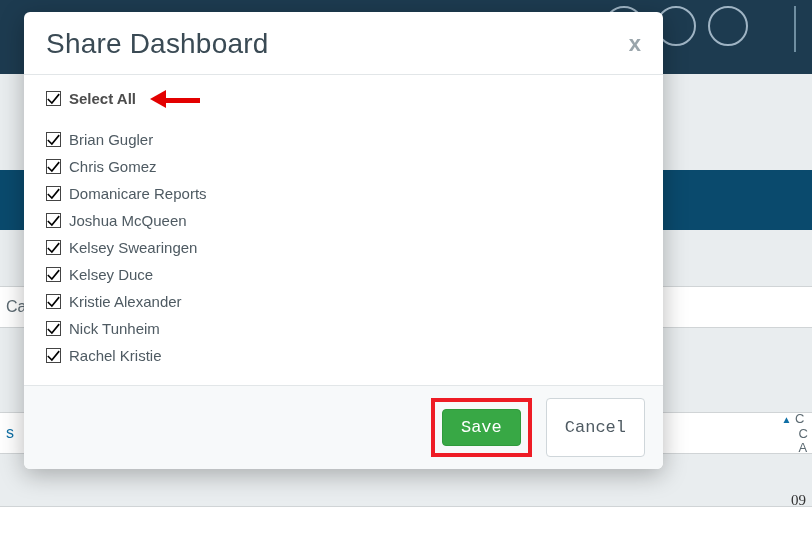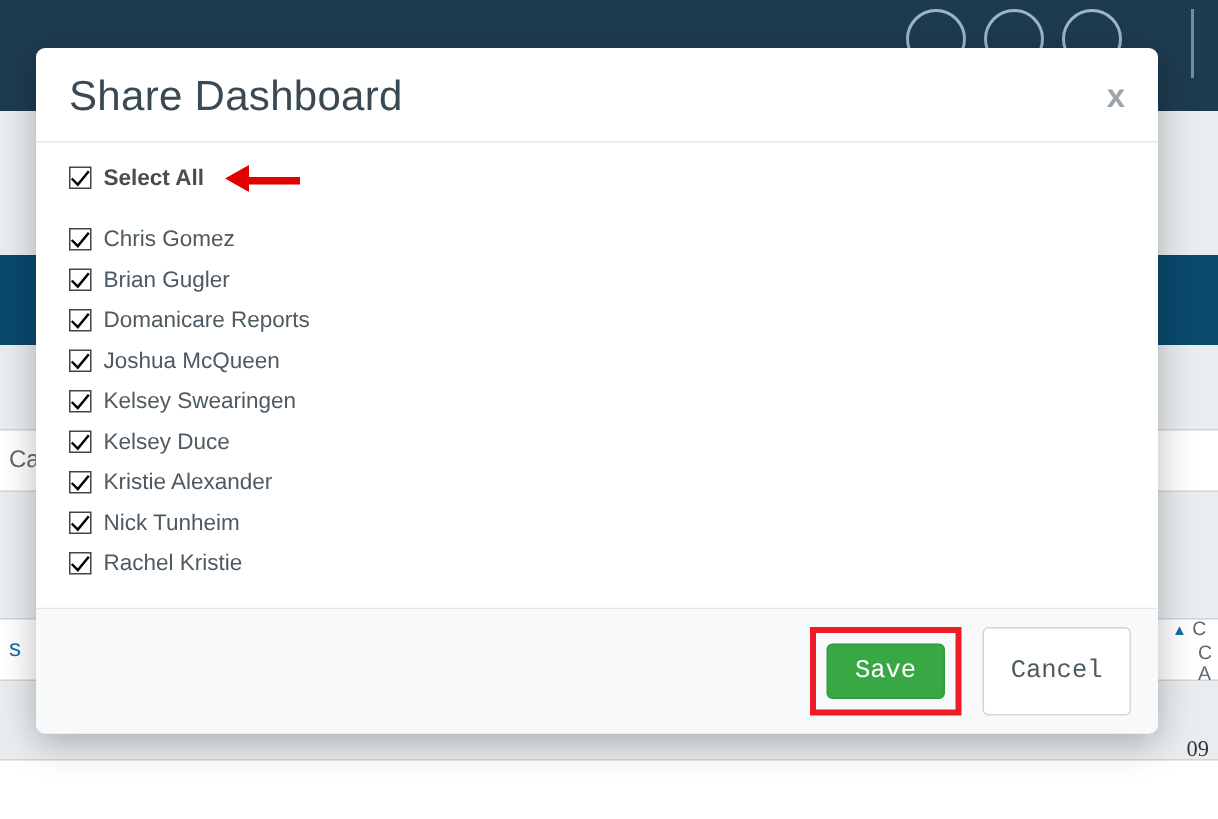--- a/index.html
+++ b/index.html
@@ -14,23 +14,23 @@
   .bg-row { position:absolute; left:0; right:0; height:42px; background:#fff; border-top:1px solid #d0d4d6; border-bottom:1px solid #d0d4d6; display:flex; align-items:center; padding-left:6px; color:#5c6a72; font-size:16px; }
   .bg-row1 { top:286px; }
   .bg-row2 { top:412px; color:#0f6fa5; }
   .bg-row3 { top:506px; }
   .bg-row-rt { position:absolute; right:4px; top:412px; font-size:13px; line-height:14px; color:#5c6a72; text-align:left;}
   .bg-row-rt .sort { color:#0f6fa5; font-size:10px; margin-left:-10px;}
   .bg-row3-rt { position:absolute; right:6px; top:492px; color:#333; font-size:15px;font-family:Liberation Serif, serif; }
 
   
   .modal {
-    position:absolute; top:12px; left:24px; width:748px; background:#fff;
+    position:absolute; top:12px; left:24px; width:639px; background:#fff;
     border-radius:6px; box-shadow:0 6px 24px rgba(0,0,0,0.28);
-    display:flex; flex-direction:column;margin-top:20px;
+    display:flex; flex-direction:column;
   }
   .modal-header {
     padding:16px 22px 14px 22px; border-bottom:1px solid #e2e6e8;
     display:flex; align-items:center; justify-content:space-between;
   }
   .modal-title { font-size:28px; font-weight:400; color:#3a4a54; letter-spacing:0.2px; }
   .close-x { font-size:22px; font-weight:700; color:#9aa5ab; cursor:pointer; line-height:1; }
   .modal-body { padding:10px 22px 6px 22px; }
   .chkrow { display:flex; align-items:center; gap:8px; padding:5px 0; }
   .chkbox {
@@ -103,29 +103,29 @@
       </span>
     </div>
 
     <div id="user-list">
         <div class="chkrow">
           <span class="chkbox">
             <svg viewBox="0 0 16 14">
               <path d="M1 7 L6 12 L15 1" stroke="#000" stroke-width="2" fill="none"></path>
             </svg>
           </span>
-          <span class="user-label">Chris Gomez</span>
+          <span class="user-label">Brian Gugler</span>
         </div>
         <div class="chkrow">
           <span class="chkbox">
             <svg viewBox="0 0 16 14">
               <path d="M1 7 L6 12 L15 1" stroke="#000" stroke-width="2" fill="none"></path>
             </svg>
           </span>
-          <span class="user-label">Brian Gugler</span>
+          <span class="user-label">Chris Gomez</span>
         </div>
         <div class="chkrow">
           <span class="chkbox">
             <svg viewBox="0 0 16 14">
               <path d="M1 7 L6 12 L15 1" stroke="#000" stroke-width="2" fill="none"></path>
             </svg>
           </span>
           <span class="user-label">Domanicare Reports</span>
         </div>
         <div class="chkrow">

